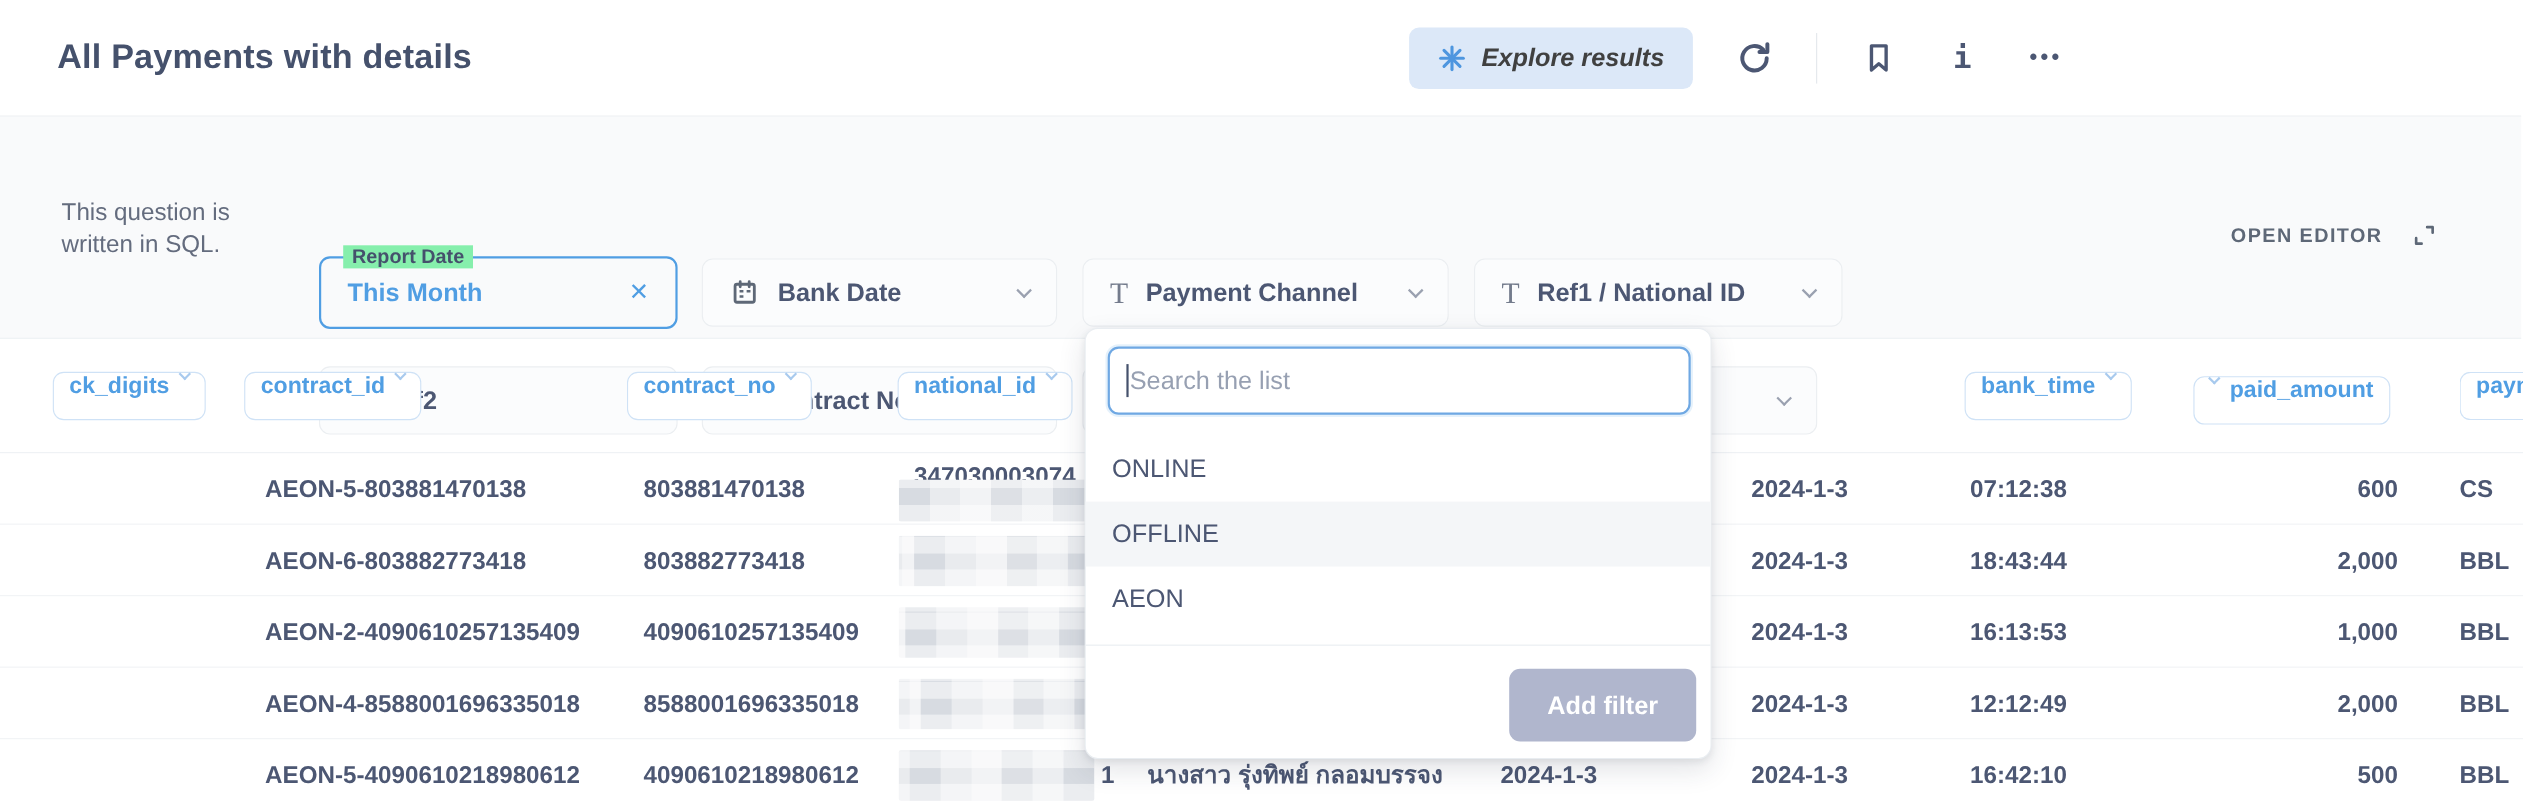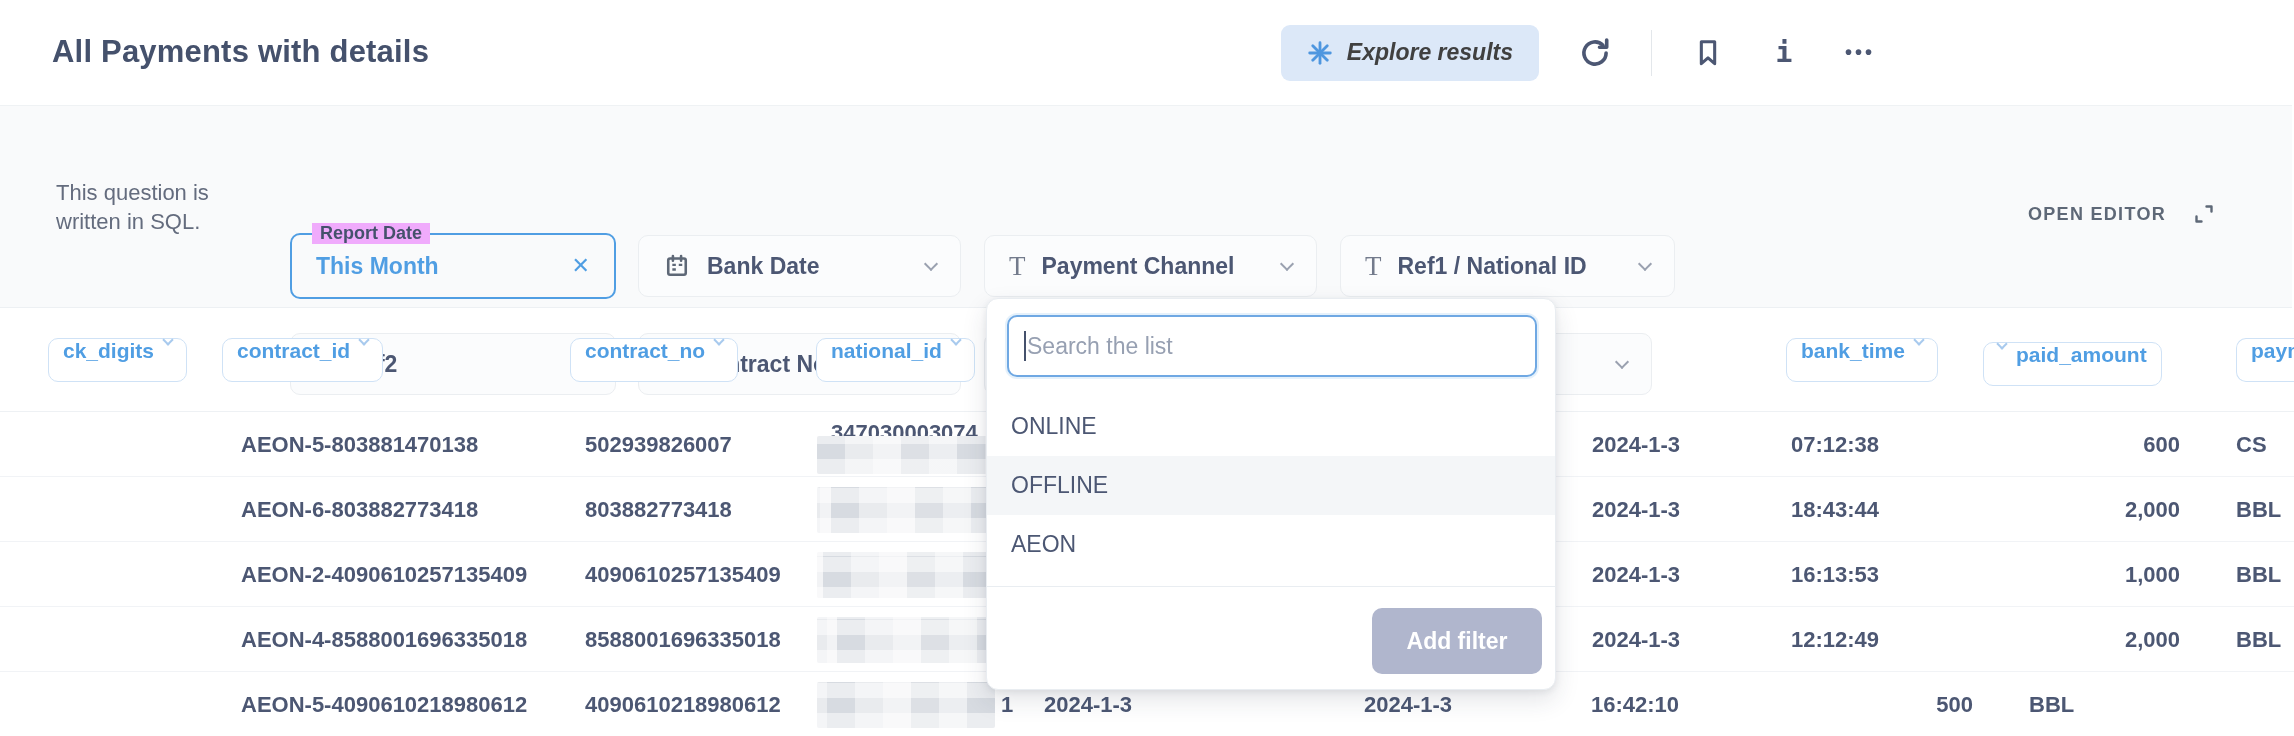--- a/index.html
+++ b/index.html
@@ -55,21 +55,21 @@
   .chev { width:10px; height:10px; border-right:2.4px solid #9AA1B0; border-bottom:2.4px solid #9AA1B0; transform:rotate(45deg); margin-top:-5px; }
 
   
   .report-chip {
     position:absolute; left:290px; top:127px; width:326px; height:66px;
     border:2.5px solid #509EE3; border-radius:10px; background:transparent;
     display:flex; align-items:center; padding:0 24px; cursor:pointer;
   }
   .report-chip .legend {
     position:absolute; left:20px; top:-12px; padding:0 8px;
-    background:#f0abfc; font-size:18px; font-weight:700; color:#45516C;
+    background:#86efac; font-size:18px; font-weight:700; color:#45516C;
   }
   .report-chip .value { font-size:23px; font-weight:700; color:#509EE3; flex:1; }
   .report-chip .close { font-size:22px; color:#509EE3; font-weight:600; }
   .glyph-x::before { content:"✕"; }
 
   
   .table-wrap { position:absolute; left:0; top:309px; width:2294px; }
   .grid-row {
     display:grid;
     grid-template-columns:222px 343px 235px 230px 320px 228px 200px 205px 207px 104px;
@@ -82,21 +82,21 @@
     white-space:nowrap;
   }
   .hpill .hlabel { font-size:21px; font-weight:700; color:#509EE3; }
   .hpill .chev { width:8px; height:8px; border-color:#A8CAEE; border-width:2.2px; margin-top:-3px; }
   .h-ck { margin-left:48px; }
   .h-cid { margin-left:0px; }
   .h-cno { margin-left:5px; }
   .h-nid { margin-left:16px; }
   .h-bd  { margin-left:4px; }
   .h-bt  { margin-left:8px; }
-  .h-pa  { }
+  .h-pa  { margin-left:11px; }
   .h-pay { margin-left:46px; width:130px; overflow:hidden; border-right:none; border-radius:10px 0 0 10px; }
 
   .trow { height:65px; align-items:center; border-bottom:1px solid #F1F3F6; font-size:22px; font-weight:700; color:#4C5773; }
   .cell { white-space:nowrap; overflow:visible; }
   .c-cid { padding-left:19px; }
   .c-cno { padding-left:20px; }
   .c-nid { position:relative; height:65px; display:flex; align-items:center; }
   .c-name { padding-left:13px; }
   .c-rdate { padding-left:14px; }
   .c-bdate { padding-left:14px; }
@@ -301,21 +301,21 @@
           </span></div>
       <div><span class="hpill h-pay">
         <span class="hlabel">paym</span>
           </span></div>
     </div>
 
     <div>
     <div class="grid-row trow">
       <div class="cell"></div>
       <div class="cell c-cid">AEON-5-803881470138</div>
-      <div class="cell c-cno">502939826007</div>
+      <div class="cell c-cno">803881470138</div>
       <div class="cell c-nid">
         <span class="nid-fragment">347030003074</span>
         <span class="pixelated"></span>
         <span class="nid-tail"></span>
       </div>
       <div class="cell c-name"></div>
       <div class="cell c-rdate"></div>
       <div class="cell c-bdate">2024-1-3</div>
       <div class="cell c-btime">07:12:38</div>
       <div class="cell c-amt">600</div>
@@ -375,20 +375,21 @@
 
     <div class="grid-row trow">
       <div class="cell"></div>
       <div class="cell c-cid">AEON-5-4090610218980612</div>
       <div class="cell c-cno">4090610218980612</div>
       <div class="cell c-nid">
         <span class="nid-fragment"></span>
         <span class="pixelated"></span>
         <span class="nid-tail">1</span>
       </div>
+      <div class="cell c-name">นางสาว รุ่งทิพย์ กลอมบรรจง</div>
       <div class="cell c-rdate">2024-1-3</div>
       <div class="cell c-bdate">2024-1-3</div>
       <div class="cell c-btime">16:42:10</div>
       <div class="cell c-amt">500</div>
       <div class="cell c-chan">BBL</div>
     </div>
   </div>
   </div>
 
   <div class="dropdown">

